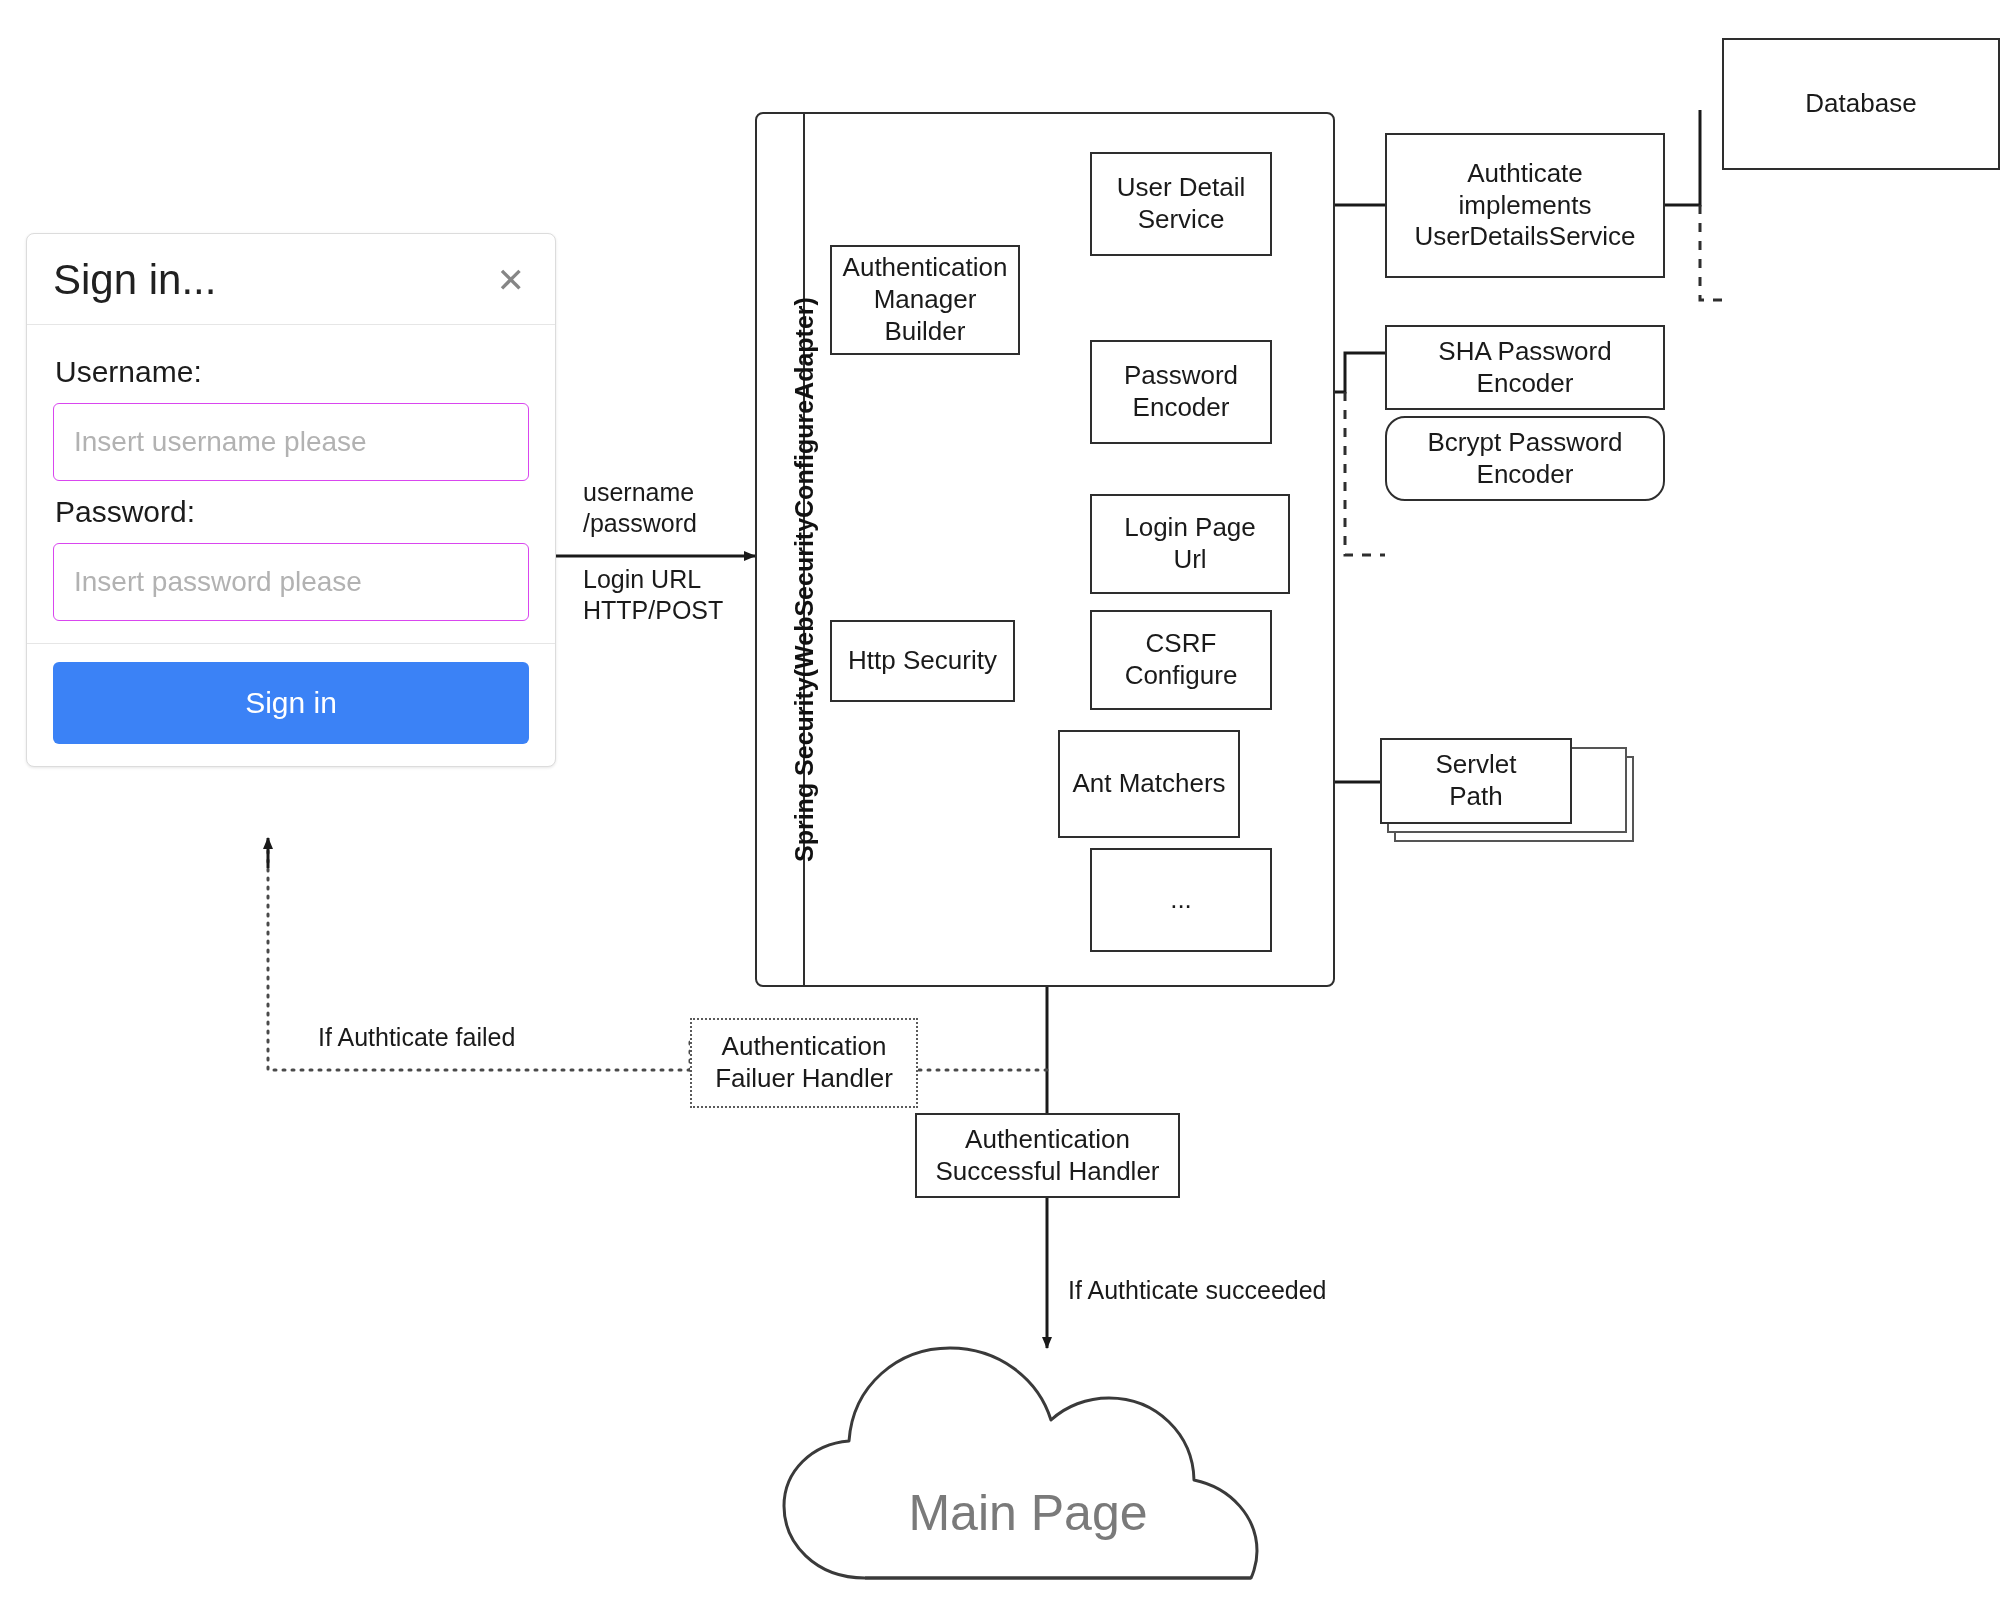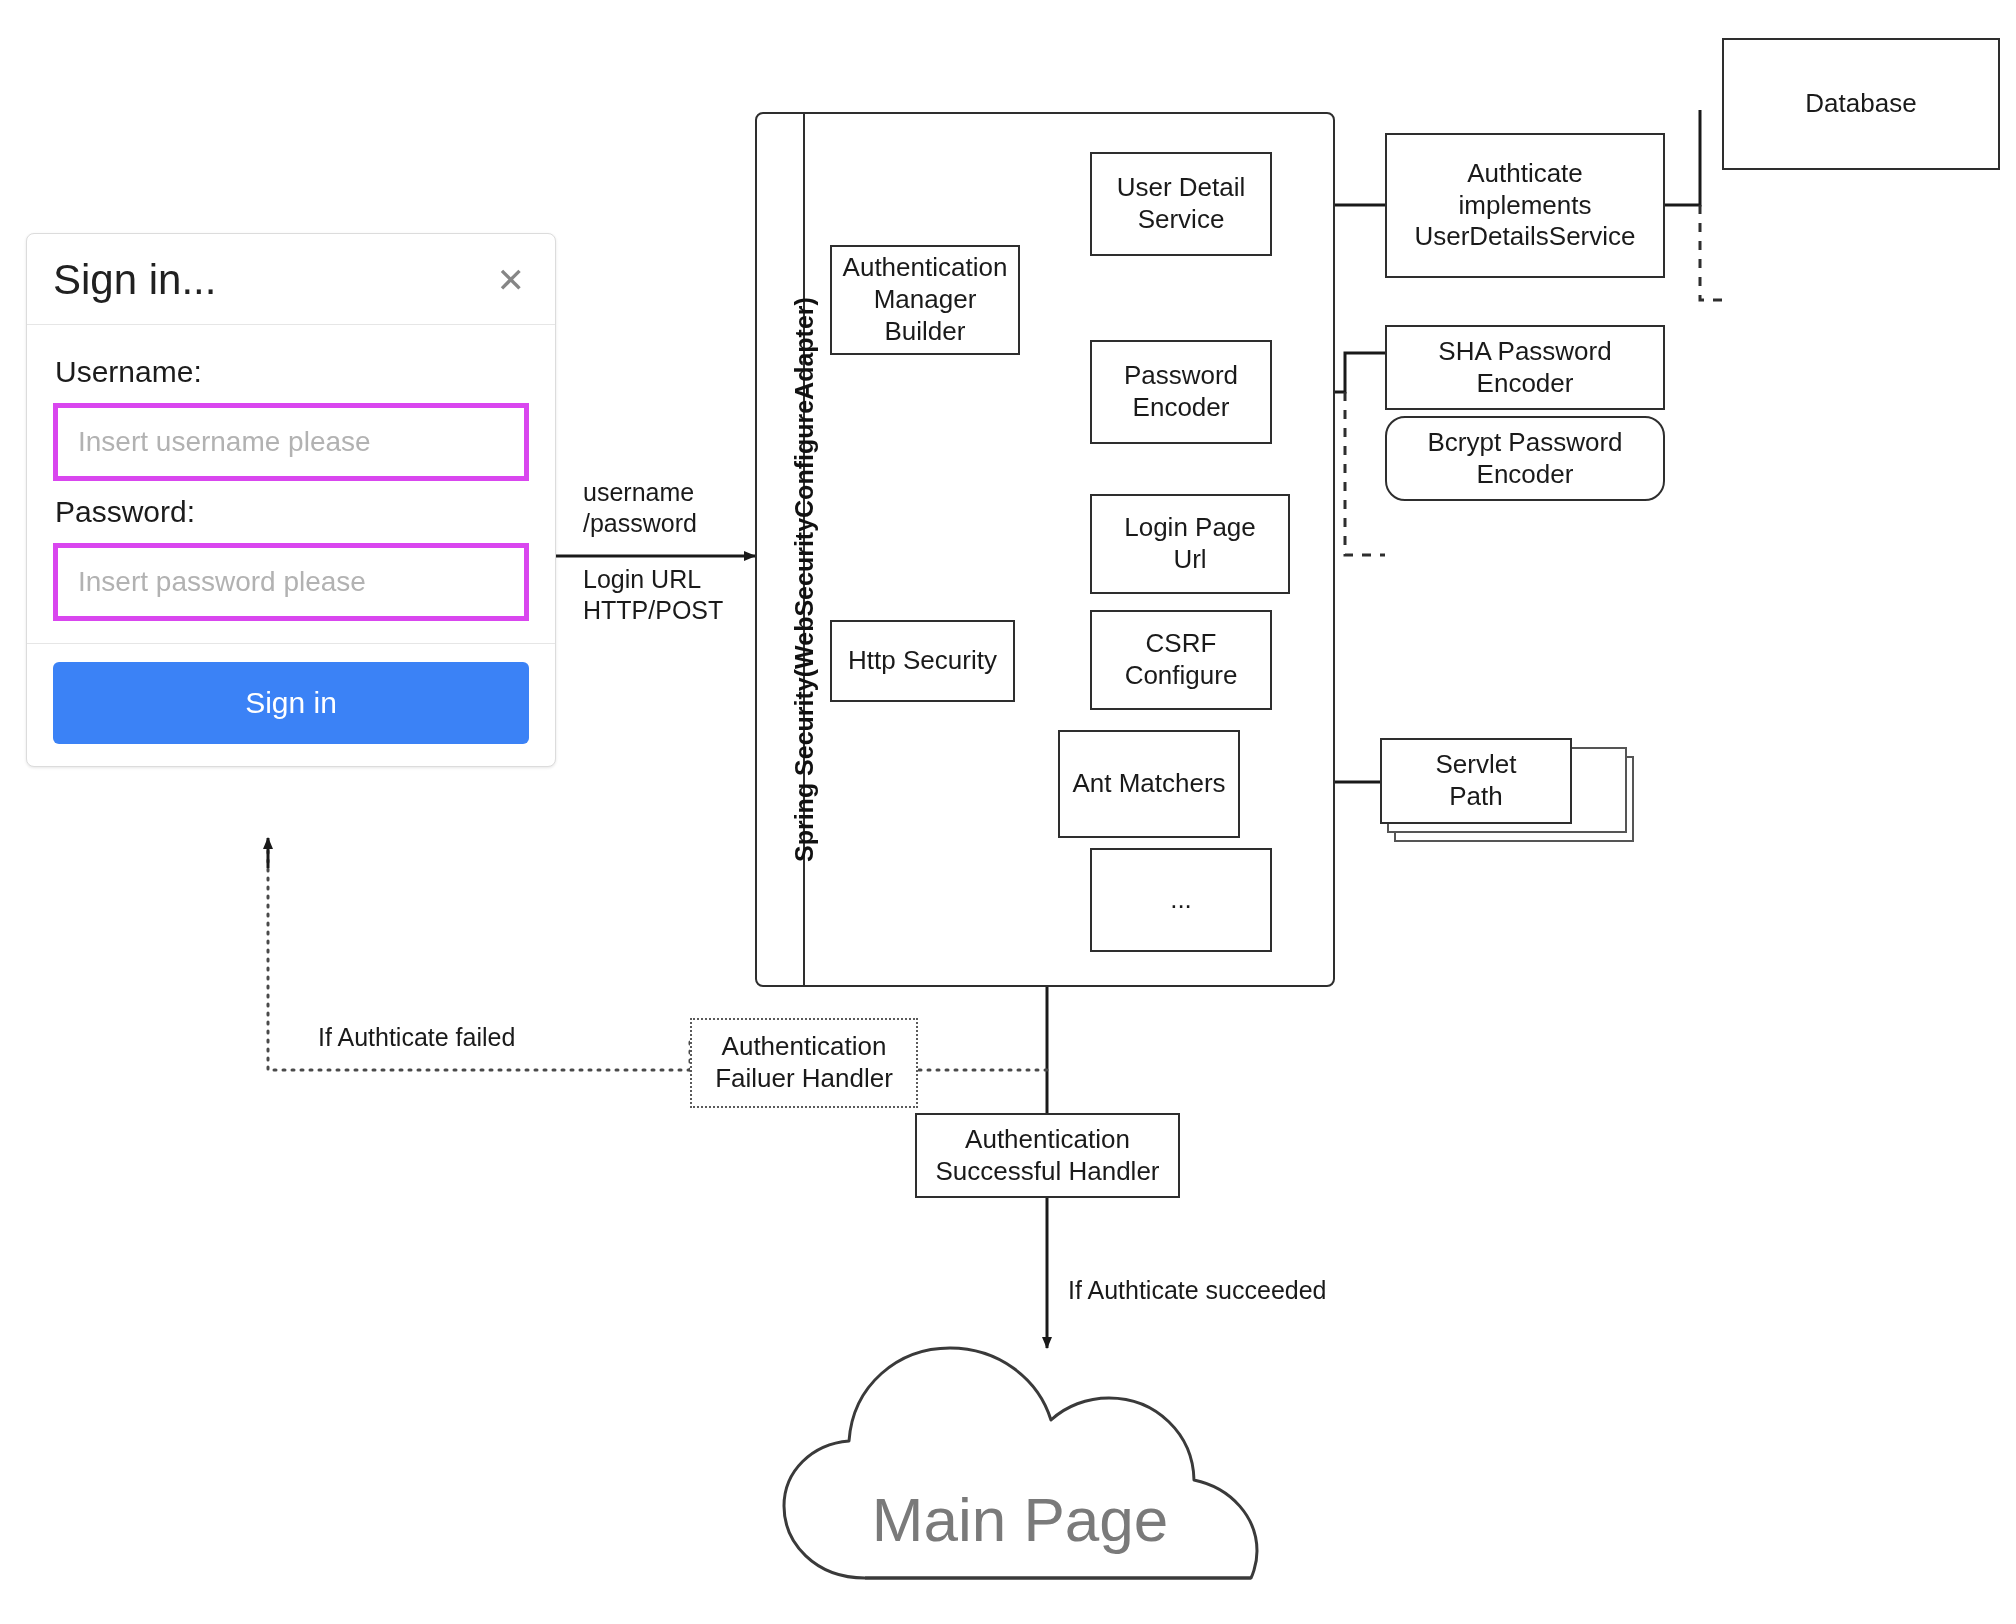--- a/index.html
+++ b/index.html
@@ -147,22 +147,22 @@
   }
   .field-label {
     font-size: 30px;
     color: #1c1c1c;
     margin: 14px 0 14px 2px;
   }
   .text-input {
     box-sizing: border-box;
     width: 100%;
     height: 78px;
-    border: 5px solid #d946ef;
-    border-radius: 0;
+    border: 1px solid #d946ef;
+    border-radius: 6px;
     background: #ffffff;
     font-size: 28px;
     color: #be185d;
     padding: 0 20px;
     font-family: "Liberation Sans", sans-serif;
     outline: none;
   }
   .text-input::placeholder { color: #b2b2b2; }
   #signin-footer {
     padding: 18px 26px 22px 26px;
@@ -183,25 +183,25 @@
   #cloud-wrap {
     position: absolute;
     left: 770px;
     top: 1338px;
     width: 500px;
     height: 250px;
     z-index: 4;
   }
   #cloud-label {
     position: absolute;
-    left: 0;
+    left: 8px;
     top: 146px;
     width: 500px;
     text-align: center;
-    font-size: 62px;
+    font-size: 50px;
     color: #7a7a7a;
   }
 </style>
 </head>
 <body>
 
 <div id="canvas">
 
   <svg class="wires" viewBox="0 0 2016 1624">
     <defs>

